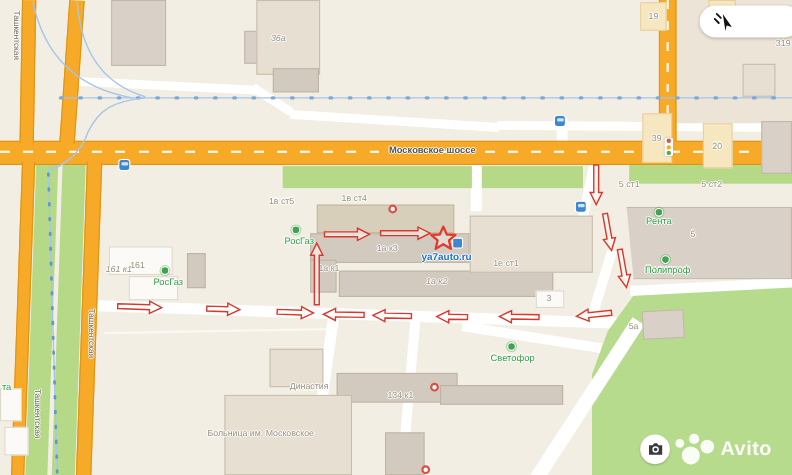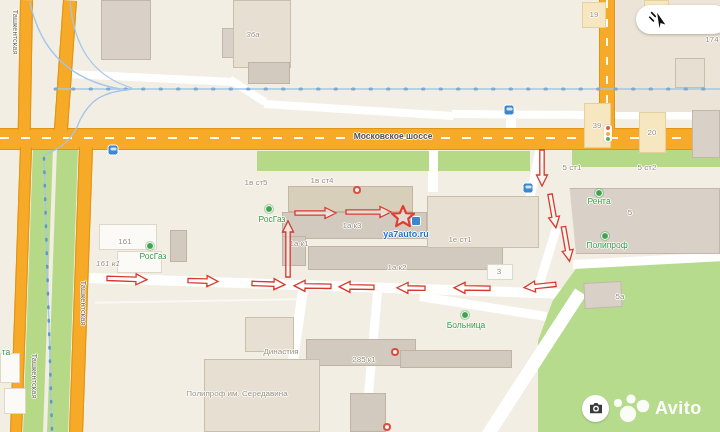--- a/index.html
+++ b/index.html
@@ -168,46 +168,46 @@
 
 <span class="lbl road" style="left: 393px; top: 136px;">Московское шоссе</span>
     <span class="lbl vstreet" style="left: 15px; top: 32px;">Ташкентская</span>
     <span class="lbl vstreet" style="left: 83px; top: 303px;">Ташкентская</span>
     <span class="lbl vstreet" style="left: 34px; top: 376px;">Ташкентская</span>
     <span class="lbl" style="left: 253px; top: 35px; font-style: italic;">36а</span>
     <span class="lbl" style="left: 594px; top: 15px;">19</span>
     <span class="lbl" style="left: 656px; top: 13px;">18</span>
     <span class="lbl" style="left: 597px; top: 126px;">39</span>
     <span class="lbl" style="left: 652px; top: 133px;">20</span>
-    <span class="lbl" style="left: 712px; top: 40px;">174</span>
+    <span class="lbl" style="left: 712px; top: 40px;">319</span>
     <span class="lbl" style="left: 256px; top: 183px;">1в ст5</span>
     <span class="lbl" style="left: 322px; top: 181px;">1в ст4</span>
     <span class="lbl" style="left: 572px; top: 168px;">5 ст1</span>
     <span class="lbl" style="left: 647px; top: 168px;">5 ст2</span>
     <span class="lbl" style="left: 352px; top: 226px;">1а к3</span>
     <span class="lbl" style="left: 299px; top: 244px;">1а к1</span>
-    <span class="lbl" style="left: 397px; top: 268px;">1а к2</span>
+    <span class="lbl" style="left: 397px; top: 256px; font-style: italic;">1а к2</span>
     <span class="lbl" style="left: 460px; top: 240px;">1е ст1</span>
     <span class="lbl" style="left: 125px; top: 242px;">161</span>
-    <span class="lbl" style="left: 108px; top: 264px; font-style: italic;">161 к1</span>
+    <span class="lbl" style="left: 108px; top: 245px; font-style: italic;">161 к1</span>
     <span class="lbl" style="left: 630px; top: 213px;">5</span>
-    <span class="lbl" style="left: 620px; top: 297px;">5а</span>
+    <span class="lbl" style="left: 576px; top: 297px;">5а</span>
     <span class="lbl" style="left: 499px; top: 272px;">3</span>
-    <span class="lbl" style="left: 364px; top: 360px;">285 к1</span>
+    <span class="lbl" style="left: 364px; top: 360px;">134 к1</span>
     <span class="lbl" style="left: 281px; top: 352px;">Династия</span>
-    <span class="lbl" style="left: 237px; top: 394px;">Полипроф им. Середавина</span>
+    <span class="lbl" style="left: 237px; top: 394px;">Больница им. Московское</span>
     <span class="lbl poi" style="left: 153px; top: 256px;">РосГаз</span>
     <div class="pin" style="left: 150px; top: 246px;"></div>
     <span class="lbl poi" style="left: 272px; top: 219px;">РосГаз</span>
     <div class="pin" style="left: 269px; top: 209px;"></div>
     <span class="lbl poi" style="left: 599px; top: 201px;">Рента</span>
     <div class="pin" style="left: 599px; top: 193px;"></div>
     <span class="lbl poi" style="left: 607px; top: 245px;">Полипроф</span>
     <div class="pin" style="left: 605px; top: 236px;"></div>
-    <span class="lbl poi" style="left: 466px; top: 325px;">Больница</span>
+    <span class="lbl poi" style="left: 466px; top: 325px;">Светофор</span>
     <div class="pin" style="left: 465px; top: 315px;"></div>
     <span class="lbl poi" style="left: 6px; top: 352px;">та</span>
     <span class="lbl link" style="left: 406px; top: 234px;">ya7auto.ru</span>
     <div class="bus" style="left: 113px; top: 150px;"></div>
     <div class="bus" style="left: 509px; top: 110px;"></div>
     <div class="bus" style="left: 528px; top: 188px;"></div>
     <div class="redpin" style="left: 357px; top: 190px;"></div>
     <div class="redpin" style="left: 395px; top: 352px;"></div>
     <div class="redpin" style="left: 387px; top: 427px;"></div>
     <svg width="40" height="14" class="arrow-svg" style="left: 107px; top: 272px; transform: rotate(2deg);">

